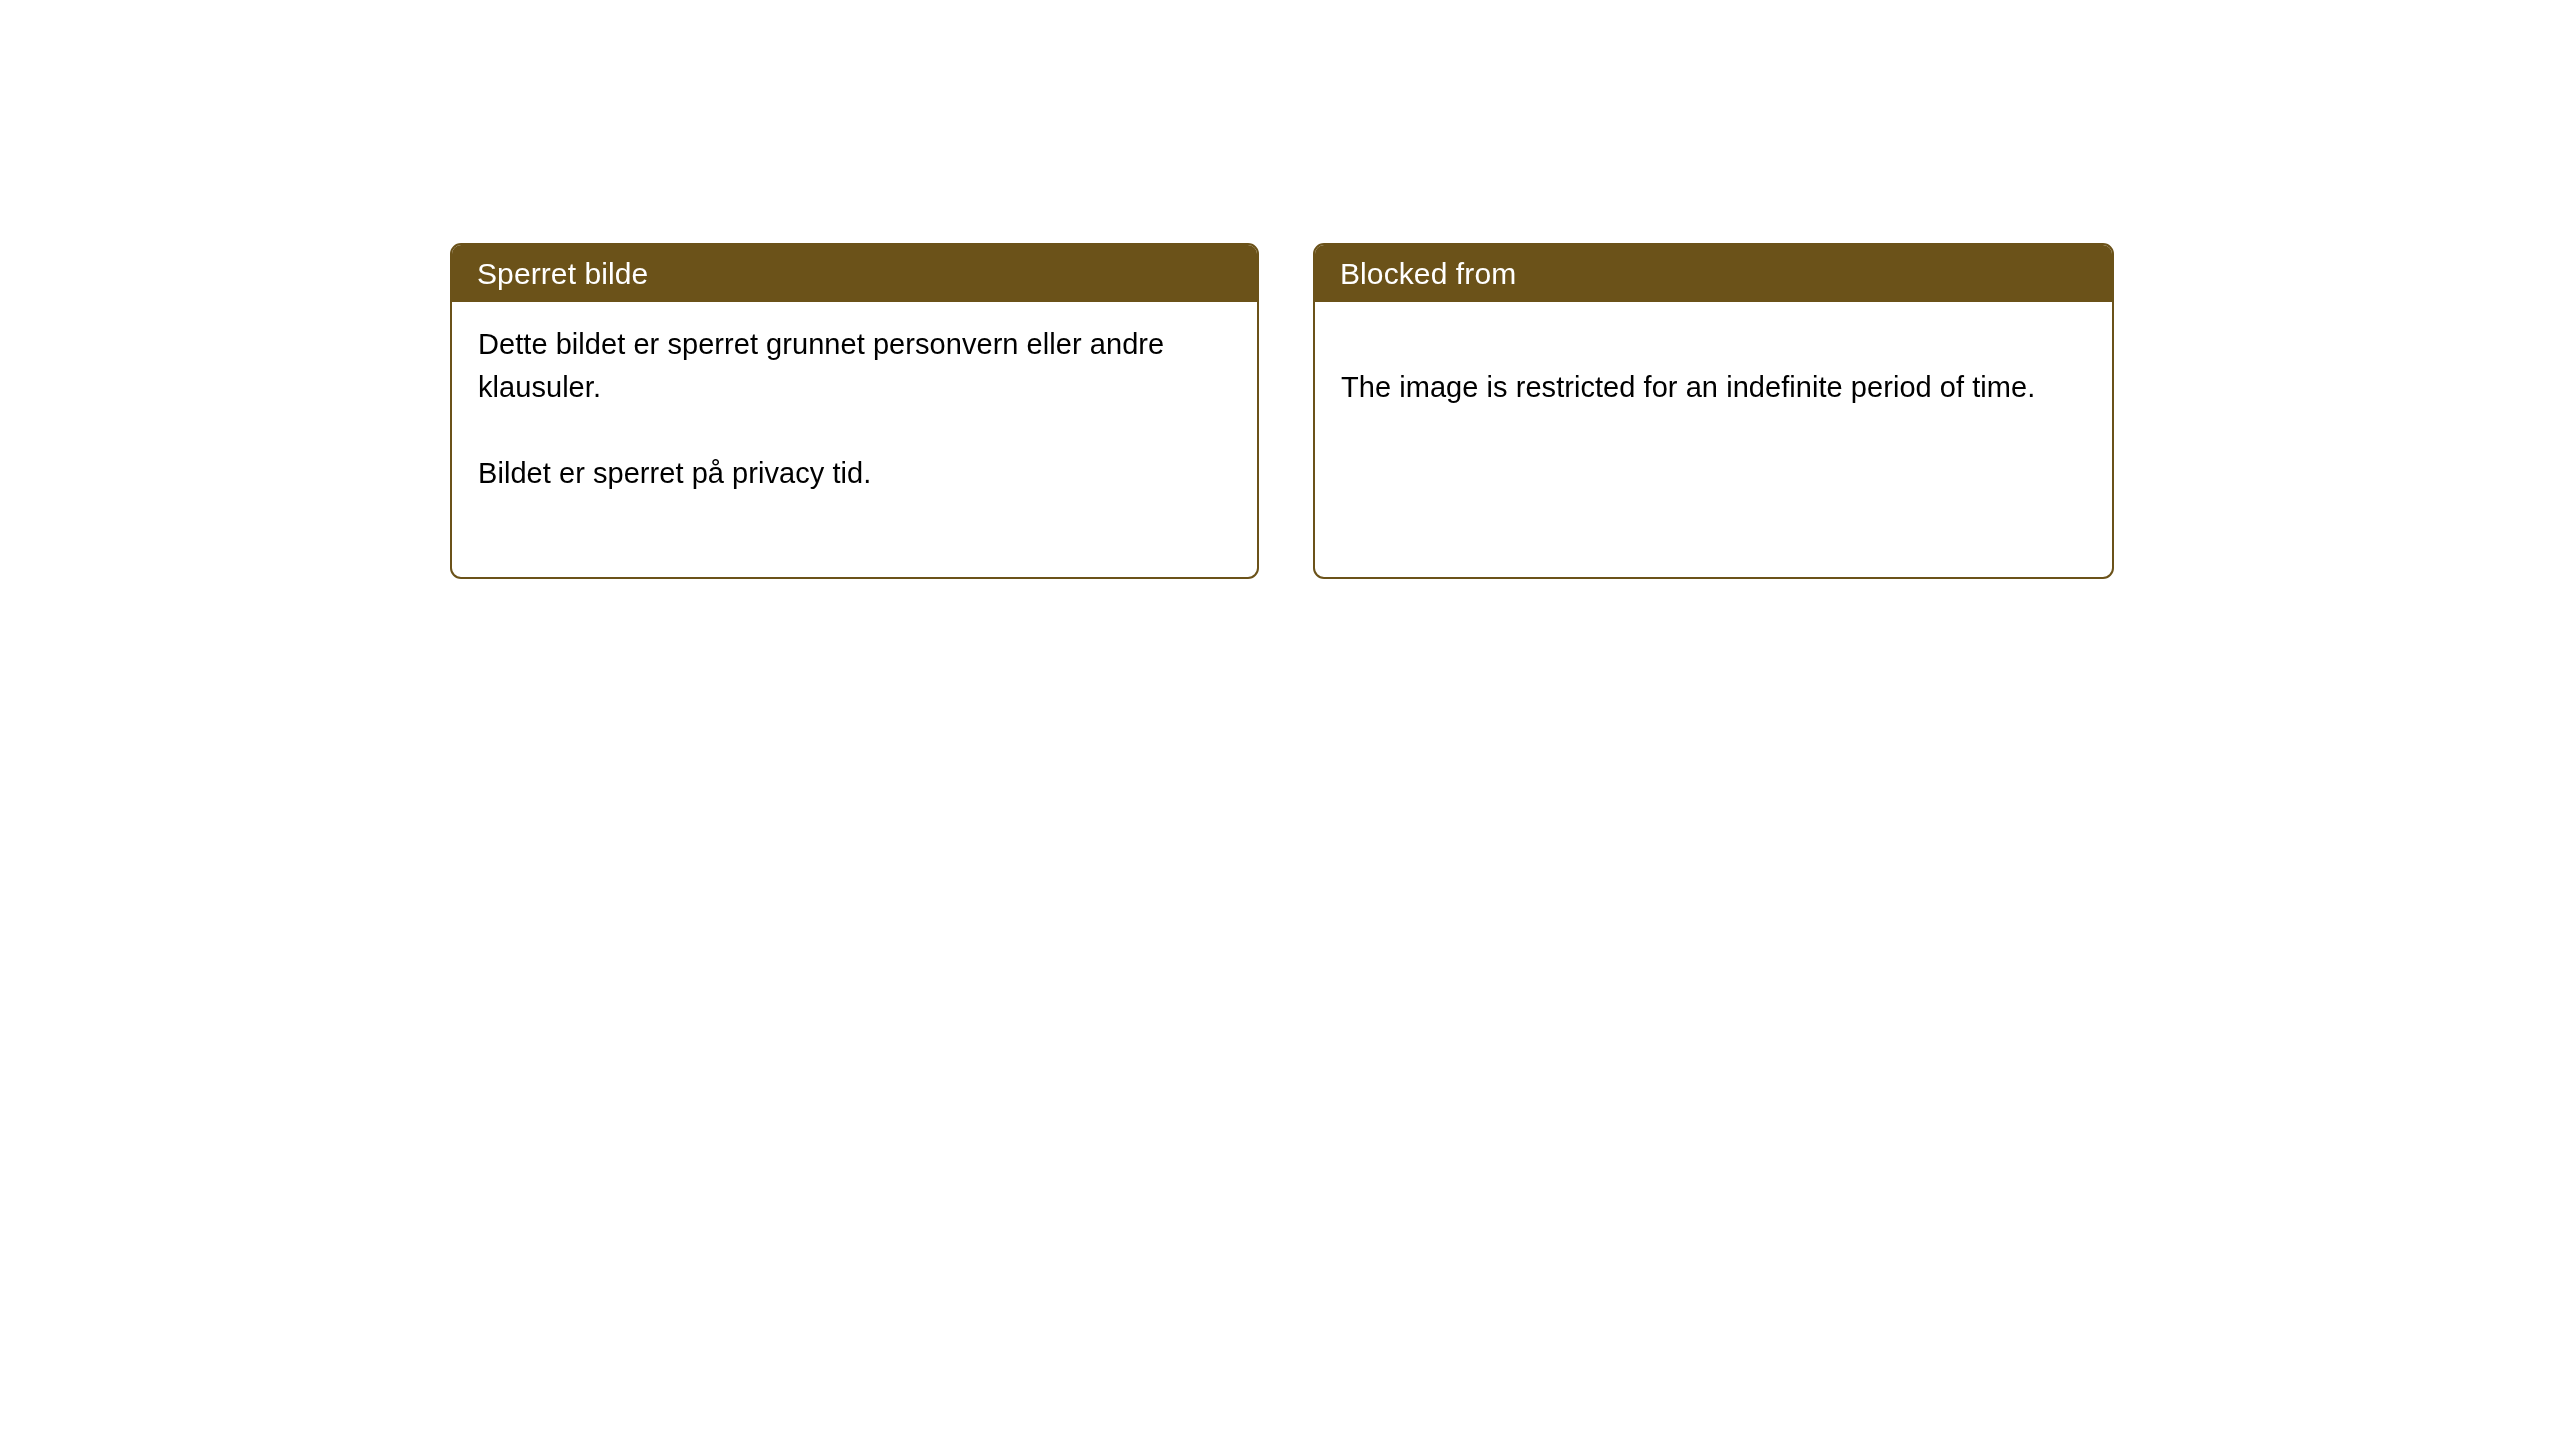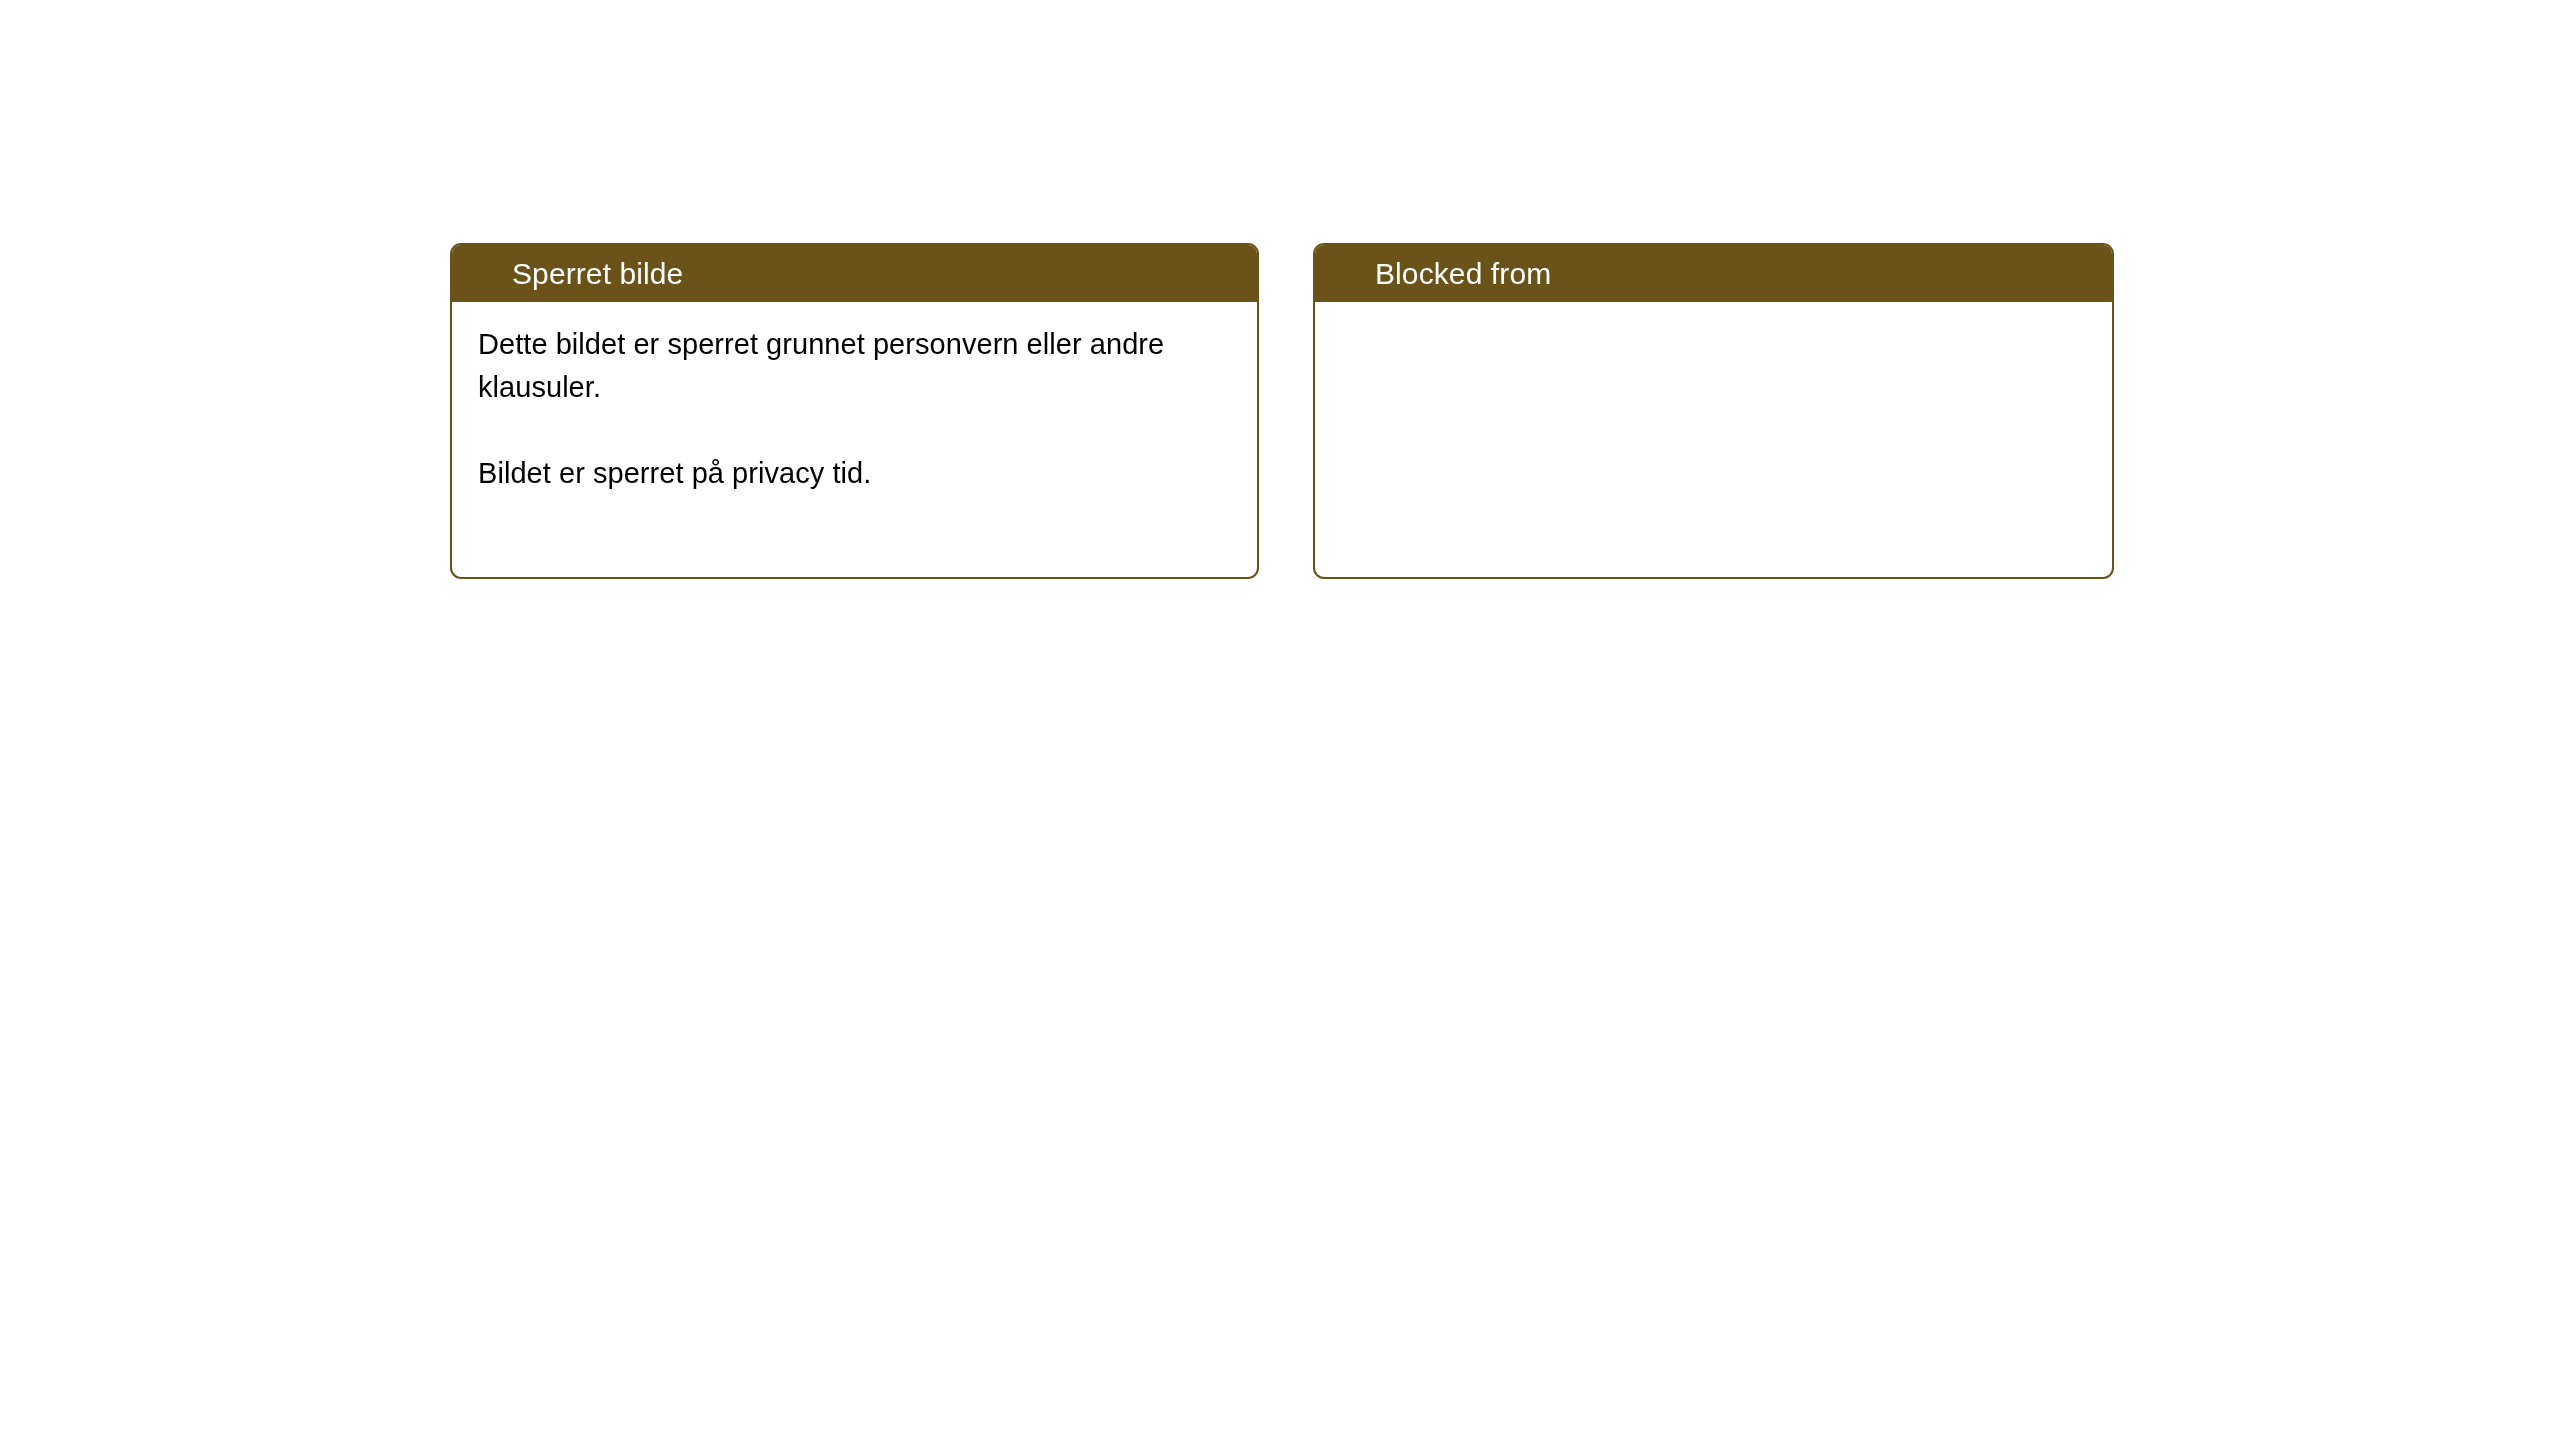--- a/index.html
+++ b/index.html
@@ -52,21 +52,20 @@
     padding: 0 0 0 25px;
   }
 
   .card-title {
     color: #ffffff;
     font-size: 30px;
     font-weight: 400;
     line-height: 1;
     letter-spacing: 0.1px;
     white-space: nowrap;
-    margin-left: 35px;
   }
 
   .card-body {
     box-sizing: border-box;
     padding: 21px 26px 0 26px;
     background: #ffffff;
   }
 
   .body-paragraph {
     color: #000000;
@@ -96,16 +95,17 @@
       <p class="body-paragraph">Bildet er sperret på privacy tid.</p>
     </div>
   </div>
 
   <div class="notice-card" id="card-en">
     <div class="card-header">
       <span class="card-title">Blocked from</span>
     </div>
     <div class="card-body">
       <div class="paragraph-gap"></div>
+      <p class="body-paragraph">The image is restricted for an indefinite period of time.</p>
     </div>
   </div>
 
 </div>
 
 </body></html>

